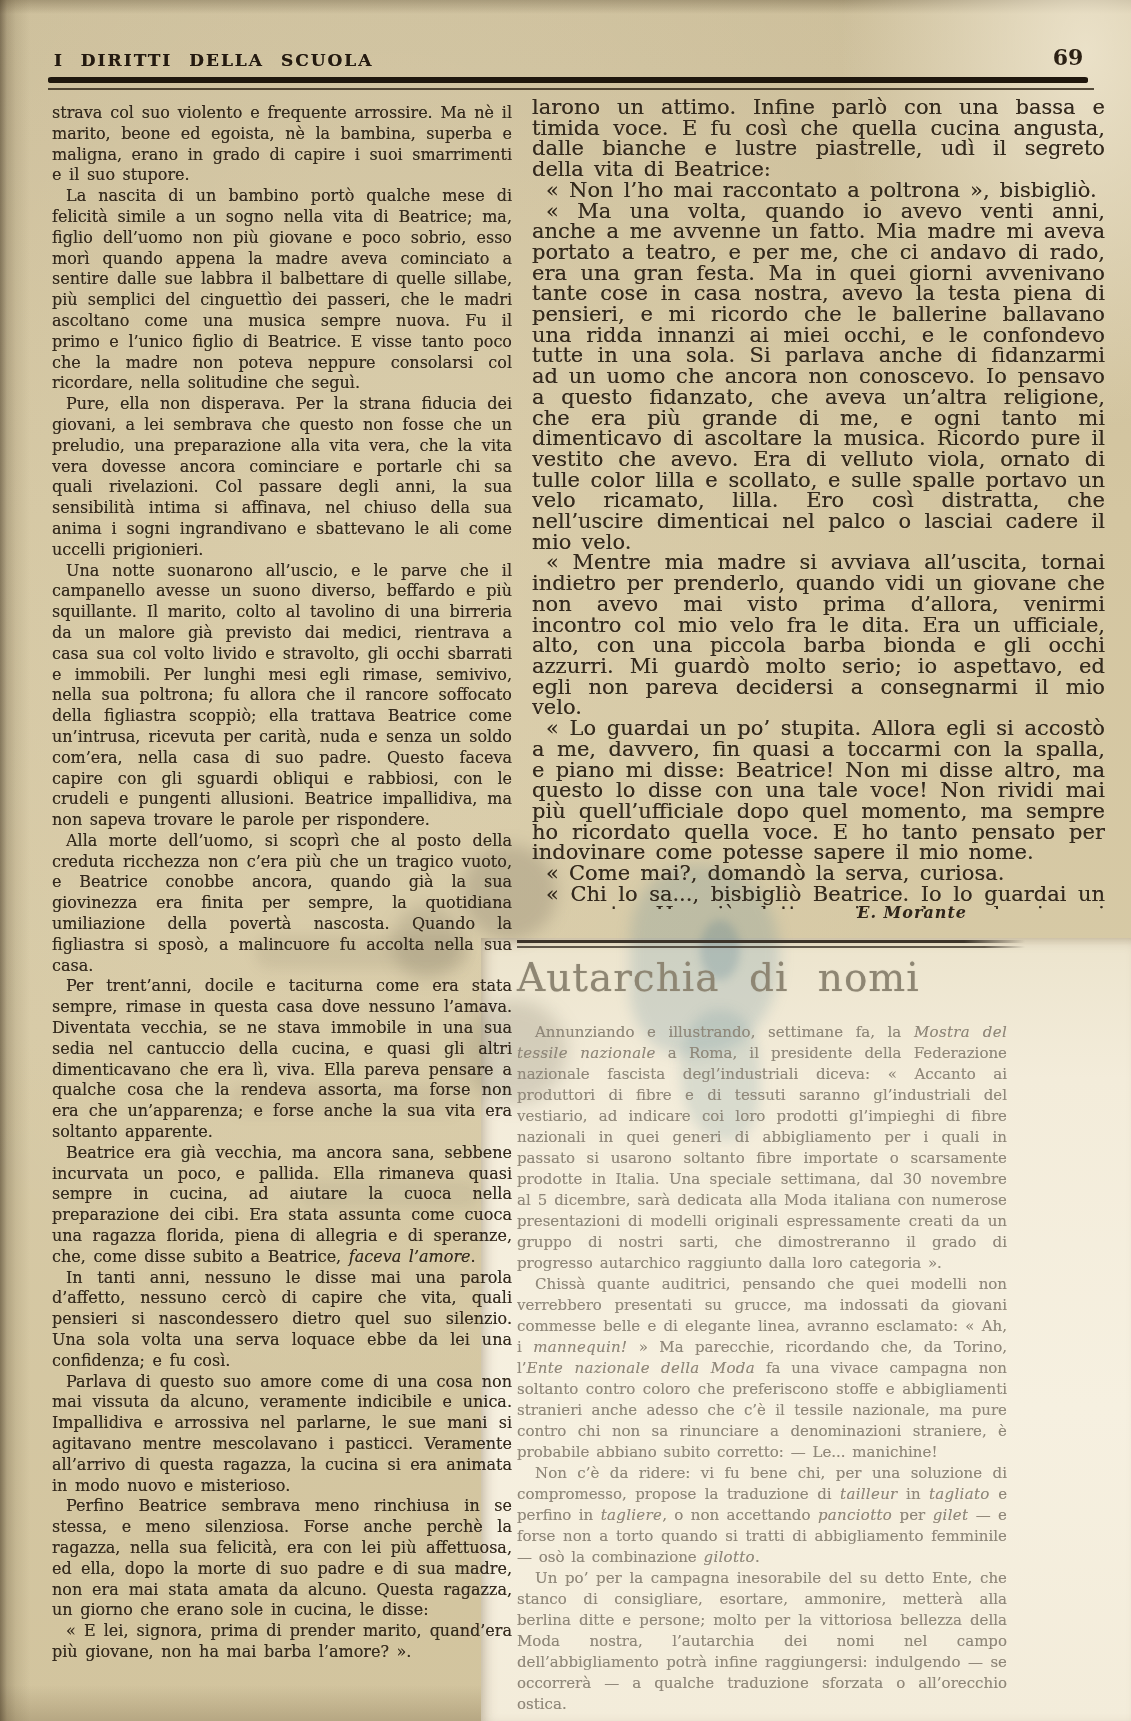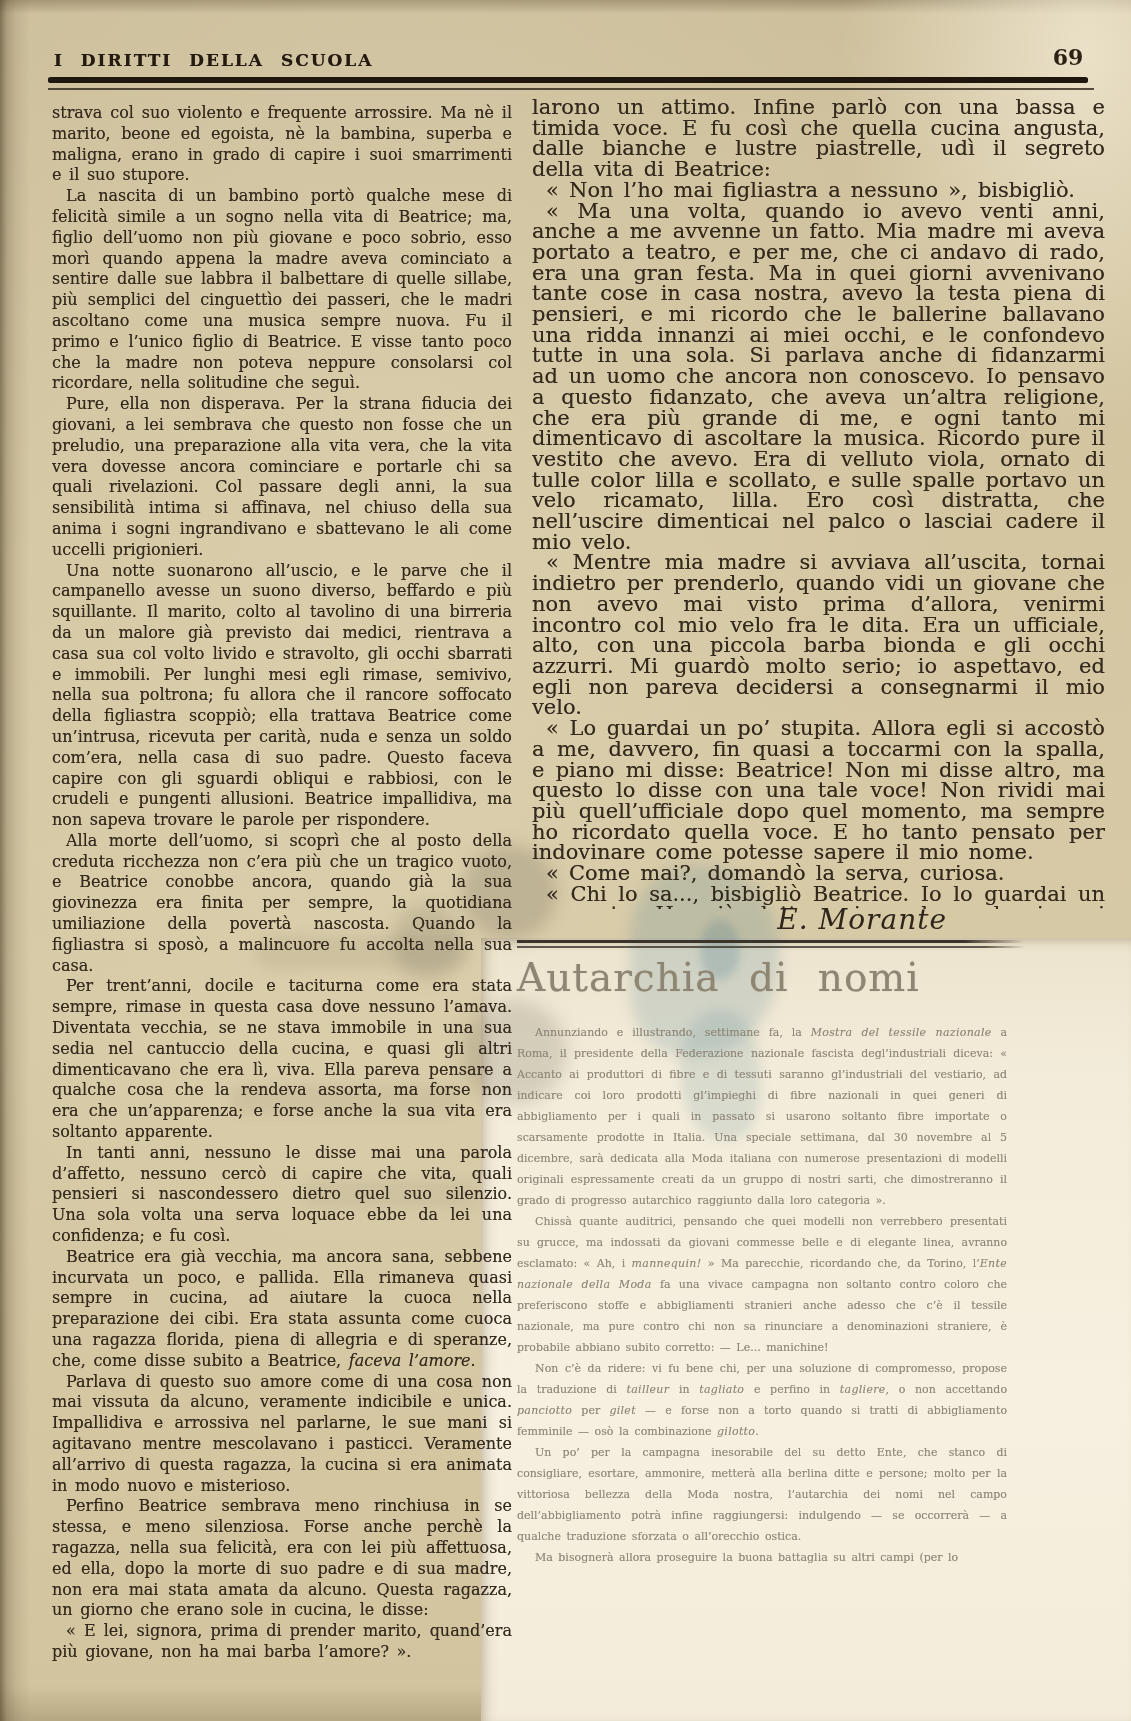--- a/index.html
+++ b/index.html
@@ -41,39 +41,39 @@
   .col{
     position:absolute;overflow:hidden;color:#33291d;
     text-align:justify;
     text-shadow:0 0 .4px rgba(45,32,20,.55);
   }
   .col p{margin:0;text-indent:14px;}
   .col p.noindent{text-indent:0;}
   .left-col{left:52px;top:103px;width:460px;height:1560px;font-size:16px;line-height:20.8px;word-spacing:2.5px;}
   .right-col{left:532px;top:97px;width:573px;height:812px;font-size:21px;line-height:20.7px;word-spacing:3.5px;}
   .signature{
-    position:absolute;left:532px;top:903px;width:573px;height:30px;
+    position:absolute;left:552px;top:903px;width:573px;height:30px;
     text-align:right;padding-right:158px;box-sizing:border-box;
-    font-size:28px;font-weight:normal;font-style:italic;color:#2f251a;
+    font-size:16px;font-weight:bold;font-style:italic;color:#2f251a;
     letter-spacing:1px;
   }
   
   .sep{position:absolute;left:517px;top:940px;width:508px;height:10px;}
   .sep .a{height:2.5px;background:linear-gradient(90deg,#3c342a 0%,#3c342a 88%,rgba(60,52,42,0) 100%);}
   .sep .b{height:1.5px;margin-top:3.5px;background:linear-gradient(90deg,rgba(60,52,42,.8) 0%,rgba(60,52,42,.8) 92%,rgba(60,52,42,0) 100%);}
   
   .art-title{
     position:absolute;left:517px;top:955px;width:492px;
     font-size:39px;color:#8e8673;
     letter-spacing:1px;word-spacing:16px;white-space:nowrap;
     text-shadow:0 0 1px rgba(142,134,115,.55);
   }
   .art-body{
     position:absolute;left:517px;top:1022px;width:490px;height:690px;overflow:hidden;
-    font-size:11px;line-height:21px;color:#8f8779;
+    font-size:15px;line-height:21px;color:#8f8779;
     text-align:justify;word-spacing:2px;
     text-shadow:0 0 .4px rgba(143,135,121,.5);
   }
   .art-body p{margin:0;text-indent:18px;}
   .art-body i{letter-spacing:.3px;}
   
   .blob{position:absolute;pointer-events:none;}
   .stamp1{left:630px;top:865px;width:150px;height:190px;background:rgba(86,128,150,.20);filter:blur(7px);border-radius:45% 55% 60% 40%;}
   .stamp2{left:680px;top:1010px;width:80px;height:130px;background:rgba(80,130,140,.16);filter:blur(6px);border-radius:50% 50% 40% 60%;}
   .stamp3{left:700px;top:920px;width:40px;height:60px;background:rgba(70,115,135,.22);filter:blur(4px);border-radius:50%;}
@@ -106,30 +106,30 @@
   <div class="rule-thick"></div>
   <div class="rule-thin"></div>
 
   <div class="col left-col">
       <p class="noindent"><span>strava col suo violento e frequente arrossire. Ma nè il marito, beone ed egoista, nè la bambina, superba e maligna, erano in grado di capire i suoi smarrimenti e il suo stupore.</span></p>
       <p><span>La nascita di un bambino portò qualche mese di felicità simile a un sogno nella vita di Beatrice; ma, figlio dell’uomo non più giovane e poco sobrio, esso morì quando appena la madre aveva cominciato a sentire dalle sue labbra il balbettare di quelle sillabe, più semplici del cinguettìo dei passeri, che le madri ascoltano come una musica sempre nuova. Fu il primo e l’unico figlio di Beatrice. E visse tanto poco che la madre non poteva neppure consolarsi col ricordare, nella solitudine che seguì.</span></p>
       <p><span>Pure, ella non disperava. Per la strana fiducia dei giovani, a lei sembrava che questo non fosse che un preludio, una preparazione alla vita vera, che la vita vera dovesse ancora cominciare e portarle chi sa quali rivelazioni. Col passare degli anni, la sua sensibilità intima si affinava, nel chiuso della sua anima i sogni ingrandivano e sbattevano le ali come uccelli prigionieri.</span></p>
       <p><span>Una notte suonarono all’uscio, e le parve che il campanello avesse un suono diverso, beffardo e più squillante. Il marito, colto al tavolino di una birreria da un malore già previsto dai medici, rientrava a casa sua col volto livido e stravolto, gli occhi sbarrati e immobili. Per lunghi mesi egli rimase, semivivo, nella sua poltrona; fu allora che il rancore soffocato della figliastra scoppiò; ella trattava Beatrice come un’intrusa, ricevuta per carità, nuda e senza un soldo com’era, nella casa di suo padre. Questo faceva capire con gli sguardi obliqui e rabbiosi, con le crudeli e pungenti allusioni. Beatrice impallidiva, ma non sapeva trovare le parole per rispondere.</span></p>
       <p><span>Alla morte dell’uomo, si scoprì che al posto della creduta ricchezza non c’era più che un tragico vuoto, e Beatrice conobbe ancora, quando già la sua giovinezza era finita per sempre, la quotidiana umiliazione della povertà nascosta. Quando la figliastra si sposò, a malincuore fu accolta nella sua casa.</span></p>
       <p><span>Per trent’anni, docile e taciturna come era stata sempre, rimase in questa casa dove nessuno l’amava. Diventata vecchia, se ne stava immobile in una sua sedia nel cantuccio della cucina, e quasi gli altri dimenticavano che era lì, viva. Ella pareva pensare a qualche cosa che la rendeva assorta, ma forse non era che un’apparenza; e forse anche la sua vita era soltanto apparente.</span></p>
+      <p><span>Beatrice era già vecchia, ma ancora sana, sebbene incurvata un poco, e pallida. Ella rimaneva quasi sempre in cucina, ad aiutare la cuoca nella preparazione dei cibi. Era stata assunta come cuoca una ragazza florida, piena di allegria e di speranze, che, come disse subito a Beatrice, </span><i>faceva l’amore</i><span>.</span></p>
       <p><span>In tanti anni, nessuno le disse mai una parola d’affetto, nessuno cercò di capire che vita, quali pensieri si nascondessero dietro quel suo silenzio. Una sola volta una serva loquace ebbe da lei una confidenza; e fu così.</span></p>
-      <p><span>Beatrice era già vecchia, ma ancora sana, sebbene incurvata un poco, e pallida. Ella rimaneva quasi sempre in cucina, ad aiutare la cuoca nella preparazione dei cibi. Era stata assunta come cuoca una ragazza florida, piena di allegria e di speranze, che, come disse subito a Beatrice, </span><i>faceva l’amore</i><span>.</span></p>
       <p><span>Parlava di questo suo amore come di una cosa non mai vissuta da alcuno, veramente indicibile e unica. Impallidiva e arrossiva nel parlarne, le sue mani si agitavano mentre mescolavano i pasticci. Veramente all’arrivo di questa ragazza, la cucina si era animata in modo nuovo e misterioso.</span></p>
       <p><span>Perfino Beatrice sembrava meno rinchiusa in se stessa, e meno silenziosa. Forse anche perchè la ragazza, nella sua felicità, era con lei più affettuosa, ed ella, dopo la morte di suo padre e di sua madre, non era mai stata amata da alcuno. Questa ragazza, un giorno che erano sole in cucina, le disse:</span></p>
       <p><span>« E lei, signora, prima di prender marito, quand’era più giovane, non ha mai barba l’amore? ».</span></p>
       <p><span>Beatrice rimase un momento senza rispondere; poi arrossì come quando era giovane, e i suoi occhi bril-</span></p>
     </div>
   <div class="col right-col">
       <p class="noindent"><span>larono un attimo. Infine parlò con una bassa e timida voce. E fu così che quella cucina angusta, dalle bianche e lustre piastrelle, udì il segreto della vita di Beatrice:</span></p>
-      <p><span>« Non l’ho mai figliastra a nessuno », bisbigliò.</span></p>
+      <p><span>« Non l’ho mai raccontato a poltrona », bisbigliò.</span></p>
       <p><span>« Ma una volta, quando io avevo venti anni, anche a me avvenne un fatto. Mia madre mi aveva portato a teatro, e per me, che ci andavo di rado, era una gran festa. Ma in quei giorni avvenivano tante cose in casa nostra, avevo la testa piena di pensieri, e mi ricordo che le ballerine ballavano una ridda innanzi ai miei occhi, e le confondevo tutte in una sola. Si parlava anche di fidanzarmi ad un uomo che ancora non conoscevo. Io pensavo a questo fidanzato, che aveva un’altra religione, che era più grande di me, e ogni tanto mi dimenticavo di ascoltare la musica. Ricordo pure il vestito che avevo. Era di velluto viola, ornato di tulle color lilla e scollato, e sulle spalle portavo un velo ricamato, lilla. Ero così distratta, che nell’uscire dimenticai nel palco o lasciai cadere il mio velo.</span></p>
       <p><span>« Mentre mia madre si avviava all’uscita, tornai indietro per prenderlo, quando vidi un giovane che non avevo mai visto prima d’allora, venirmi incontro col mio velo fra le dita. Era un ufficiale, alto, con una piccola barba bionda e gli occhi azzurri. Mi guardò molto serio; io aspettavo, ed egli non pareva decidersi a consegnarmi il mio velo.</span></p>
       <p><span>« Lo guardai un po’ stupita. Allora egli si accostò a me, davvero, fin quasi a toccarmi con la spalla, e piano mi disse: Beatrice! Non mi disse altro, ma questo lo disse con una tale voce! Non rividi mai più quell’ufficiale dopo quel momento, ma sempre ho ricordato quella voce. E ho tanto pensato per indovinare come potesse sapere il mio nome.</span></p>
       <p><span>« Come mai?, domandò la serva, curiosa.</span></p>
       <p><span>« Chi lo sa..., bisbigliò Beatrice. Io lo guardai un momento. Ho già detto, mi sembra, che i suoi occhi erano grandi e celesti. Ma vedemmo che mia madre, dalla soglia, ci guardava stupita. Allora egli tacque, e con un inchino mi porse il velo ».</span></p>
     </div>
   <div class="signature">E. Morante</div>
 
   <div class="sep">
     <div class="a"></div>

